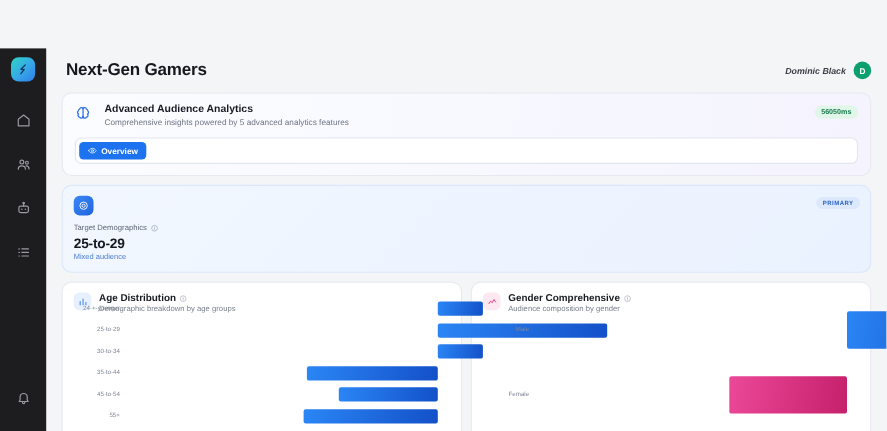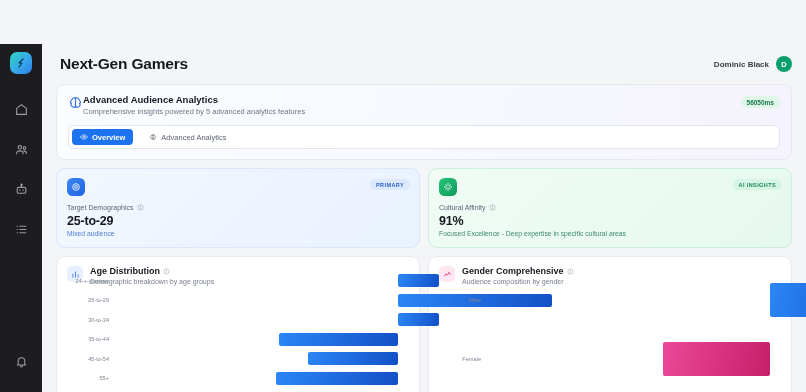--- a/index.html
+++ b/index.html
@@ -35,50 +35,50 @@
   .nav-bottom { margin-bottom: 12px; }
 
   
   .main { flex: 1 1 auto; height: 392px; overflow: hidden; position: relative; }
   .topbar {
     height: 40px; display: flex; align-items: center;
     justify-content: space-between; padding: 0 14px 0 18px;
   }
   .page-title { font-size: 15.5px; font-weight: bold; color: #16181d; letter-spacing: -0.2px; }
   .user-box { display: flex; align-items: center; gap: 7px; }
-  .user-name { font-size: 8px; color: #3a3d45; font-weight: bold; }
+  .user-name { font-size: 8px; color: #3a3d45; font-weight: bold; font-style: italic; }
   .avatar {
     width: 16px; height: 16px; border-radius: 50%;
     background: #0c9f6e; color: #fff; font-size: 7.5px; font-weight: bold;
     display: flex; align-items: center; justify-content: center;
   }
 
   .content { padding: 0 14px; }
 
   
   .banner {
     background: linear-gradient(100deg, #fbfcff 0%, #f7f9ff 50%, #f5f3fd 100%);
     border: 1px solid #e6e9f2; border-radius: 9px;
     padding: 9px 11px 10px 11px; margin-bottom: 8px;
     position: relative;
   }
-  .banner-head { display: flex; align-items: flex-start; gap: 0; }
+  .banner-head { display: flex; align-items: flex-start; gap: 12px; }
   .brain-badge { color: #2f6fe0; margin-top: 1px; }
   .brain-badge svg { width: 15px; height: 15px; display: block; }
   .banner-title { font-size: 9.5px; font-weight: bold; color: #151a22; margin-bottom: 2px; }
   .banner-sub { font-size: 7.5px; color: #6f7684; }
   .perf-badge {
     position: absolute; right: 11px; top: 11px;
     background: #dff6e8; color: #18794e;
     font-size: 6.5px; font-weight: bold;
     padding: 2.5px 6px; border-radius: 9px;
   }
   .tabbar {
     margin-top: 9px; background: #fff; border: 1px solid #e2e6ef;
-    border-radius: 6px; padding: 3px; display: flex; gap: 8px; align-items: center;
+    border-radius: 6px; padding: 3px; display: flex; gap: 20px; align-items: center;
   }
   .tab {
     display: flex; align-items: center; gap: 4px;
     font-size: 7.5px; padding: 3.5px 8px; border-radius: 4px;
     color: #5b6270; cursor: pointer; white-space: nowrap;
   }
   .tab svg { width: 8px; height: 8px; display: block; }
   .tab.active { background: #1d72f0; color: #fff; font-weight: bold; }
 
   
@@ -235,28 +235,20 @@
         </div>
 
         <div class="tabbar">
           <div class="tab active">
             <svg viewBox="0 0 24 24" fill="none" stroke="currentColor" stroke-width="2" stroke-linecap="round" stroke-linejoin="round">
               <path d="M1.5 12S5.5 5.5 12 5.5 22.5 12 22.5 12 18.5 18.5 12 18.5 1.5 12 1.5 12Z"></path>
               <circle cx="12" cy="12" r="3"></circle>
             </svg>
             <span>Overview</span>
           </div>
-          <div class="tab">
-            <svg viewBox="0 0 24 24" fill="none" stroke="currentColor" stroke-width="2" stroke-linecap="round" stroke-linejoin="round">
-              <path d="M12 5v14"></path>
-              <path d="M12 6.5a2.4 2.4 0 0 0-4.6.8A2.4 2.4 0 0 0 5.6 9.6a2.4 2.4 0 0 0 .5 4A2.4 2.4 0 0 0 7.4 17.8a2.5 2.5 0 0 0 4.6-.9"></path>
-              <path d="M12 6.5a2.4 2.4 0 0 1 4.6.8 2.4 2.4 0 0 1 1.8 2.3 2.4 2.4 0 0 1-.5 4 2.4 2.4 0 0 1-1.3 4.2 2.5 2.5 0 0 1-4.6-.9"></path>
-            </svg>
-            <span>Advanced Analytics</span>
-          </div>
         </div>
       </div>
 
       <div class="metrics">
 
         <div class="mcard blue">
           <div class="mbadge blue">PRIMARY</div>
           <div class="mic blue">
             <svg viewBox="0 0 24 24" fill="none" stroke="currentColor" stroke-width="2">
               <circle cx="12" cy="12" r="8"></circle>
@@ -267,37 +259,20 @@
             <span>Target Demographics</span>
             <svg viewBox="0 0 24 24" fill="none" stroke="currentColor" stroke-width="2">
                 <circle cx="12" cy="12" r="9"></circle>
                 <path d="M12 11v5M12 8h.01" stroke-linecap="round"></path>
               </svg>
           </div>
           <div class="mvalue">25-to-29</div>
           <div class="msub blue">Mixed audience</div>
         </div>
 
-        <div class="mcard green">
-          <div class="mbadge green">AI INSIGHTS</div>
-          <div class="mic green">
-            <svg viewBox="0 0 24 24" fill="none" stroke="currentColor" stroke-width="2" stroke-linecap="round" stroke-linejoin="round">
-              <path d="M12 3v5M12 16v5M3 12h5M16 12h5M6.3 6.3l3 3M14.7 14.7l3 3M17.7 6.3l-3 3M9.3 14.7l-3 3"></path>
-            </svg>
-          </div>
-          <div class="mlabel">
-            <span>Cultural Affinity</span>
-            <svg viewBox="0 0 24 24" fill="none" stroke="currentColor" stroke-width="2">
-                <circle cx="12" cy="12" r="9"></circle>
-                <path d="M12 11v5M12 8h.01" stroke-linecap="round"></path>
-              </svg>
-          </div>
-          <div class="mvalue">91%</div>
-          <div class="msub green">Focused Excellence - Deep expertise in specific cultural areas</div>
-        </div>
 
       </div>
 
       <div class="charts">
 
         <div class="panel">
           <div class="panel-head">
             <span class="pico blue">
               <svg viewBox="0 0 24 24" fill="none" stroke="currentColor" stroke-width="2.2" stroke-linecap="round">
                 <path d="M5 19V11M12 19V5M19 19v-6"></path>

